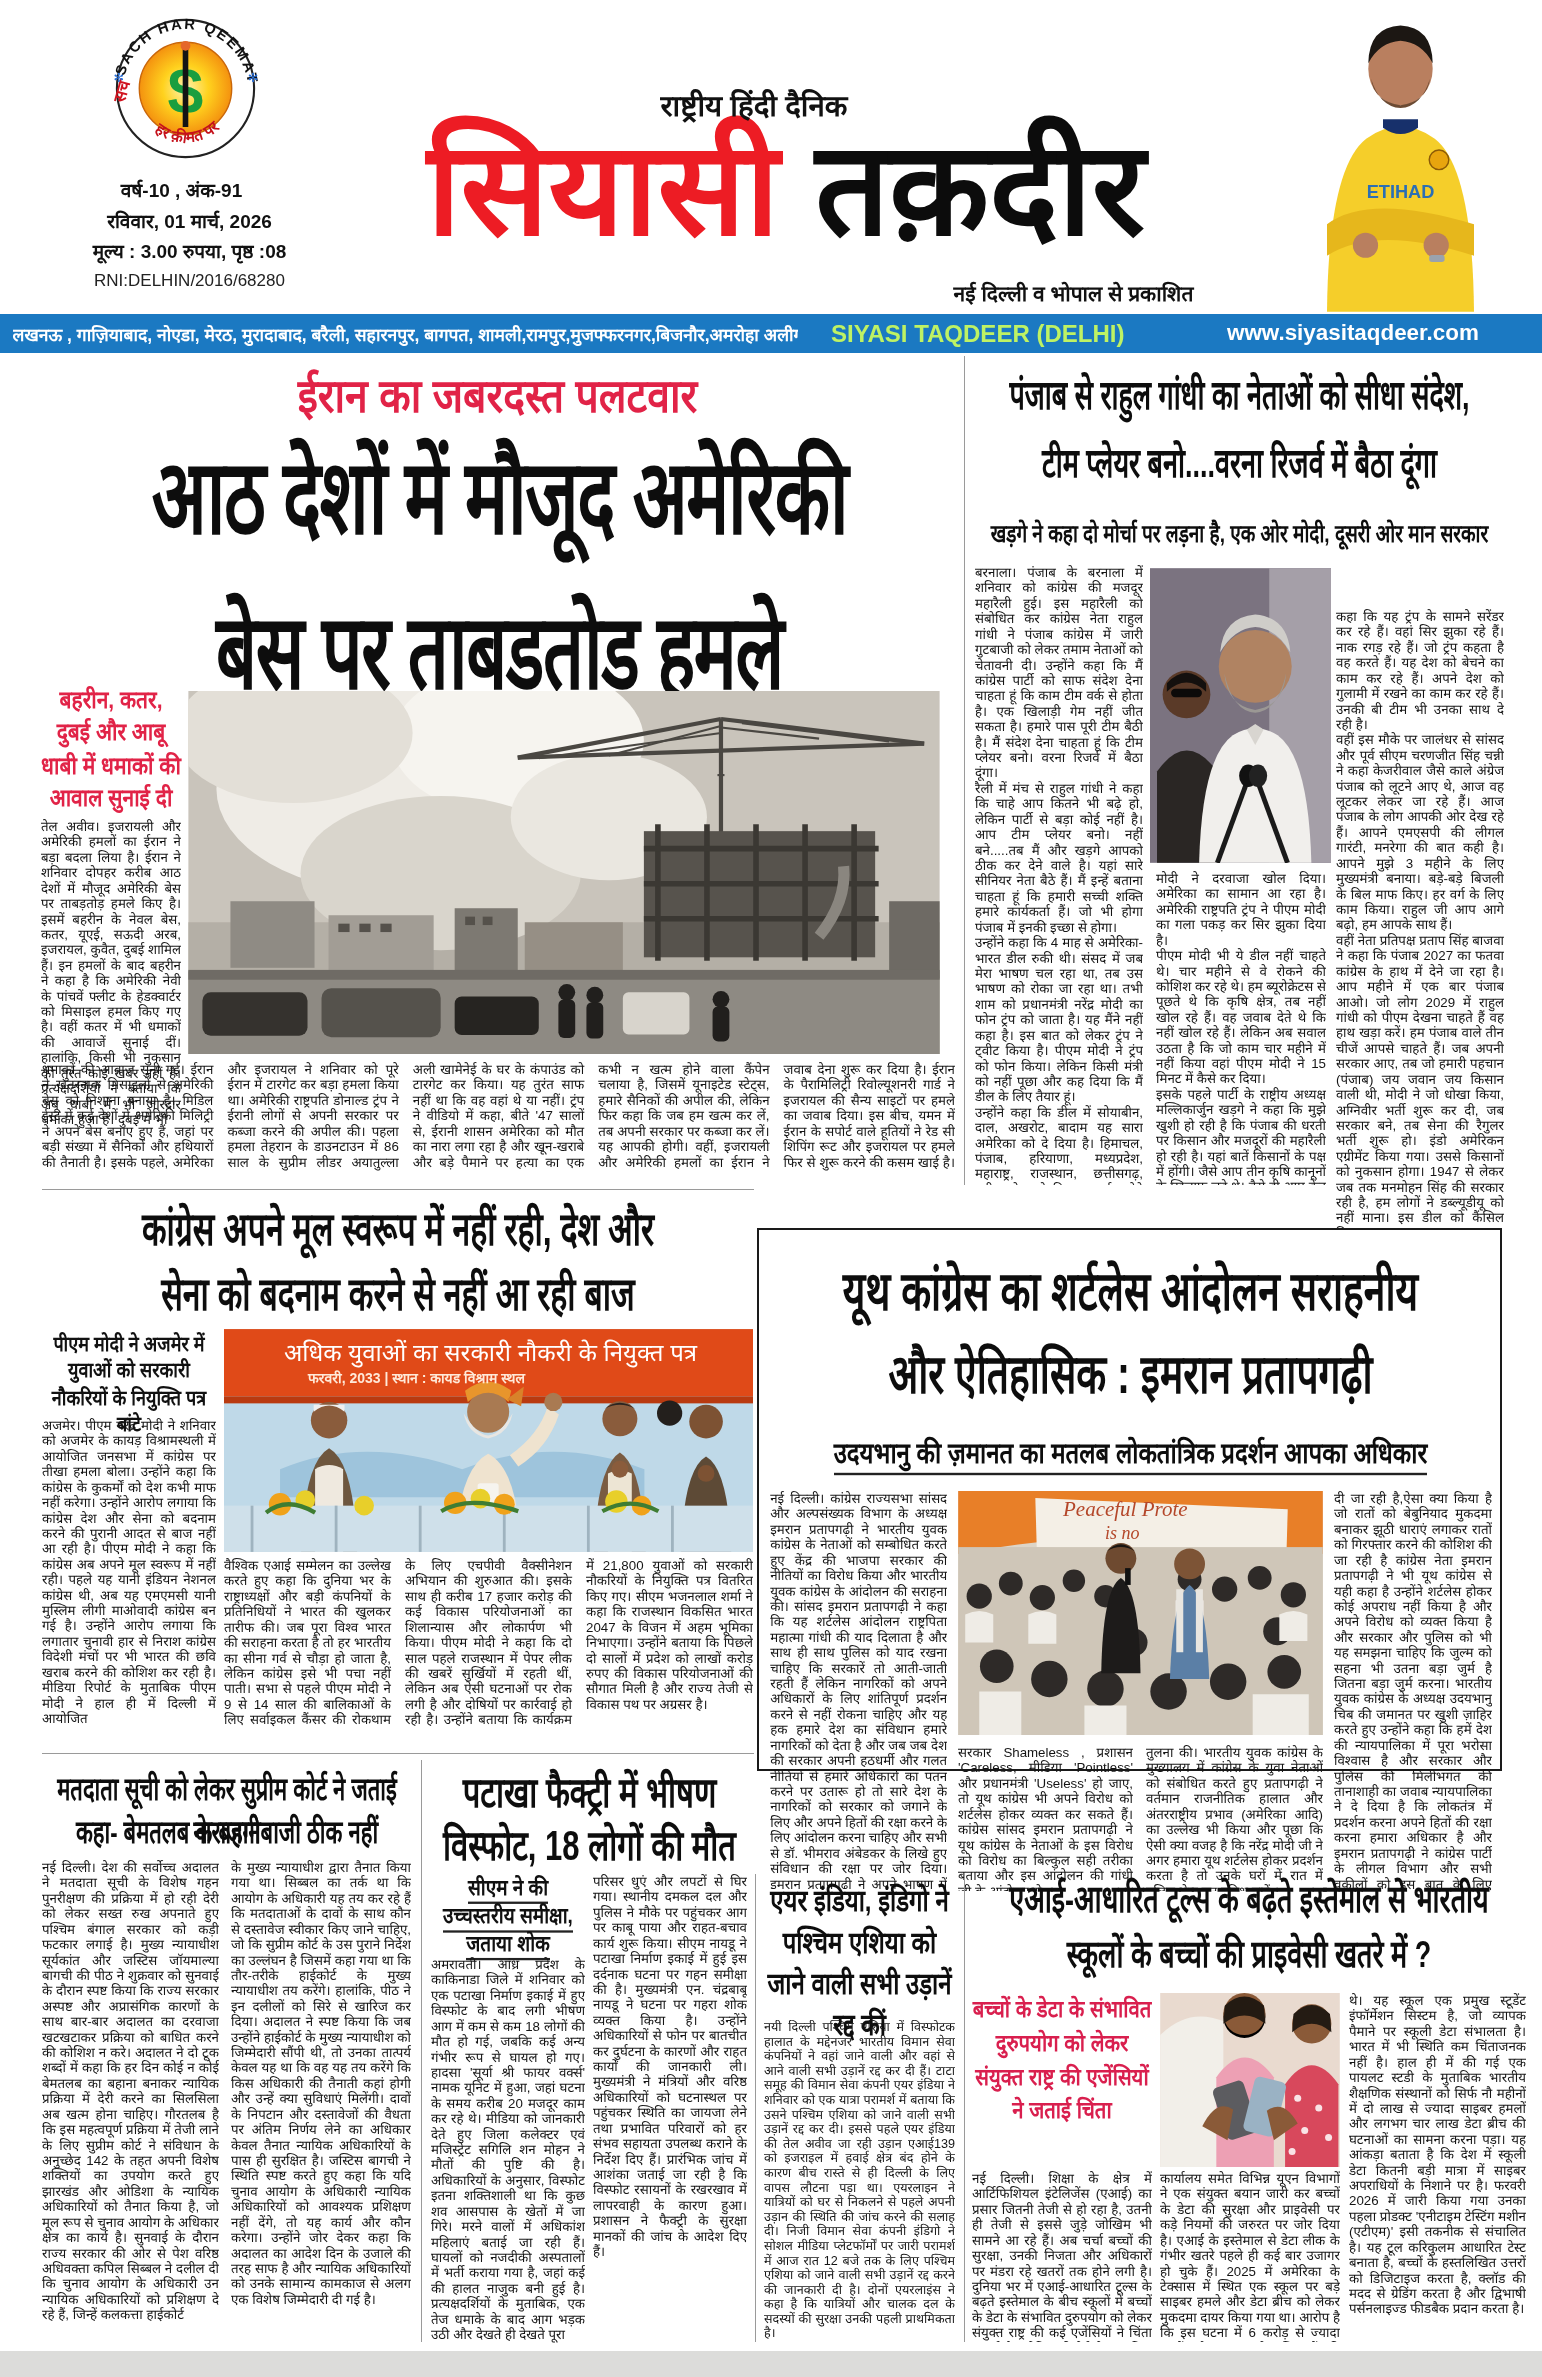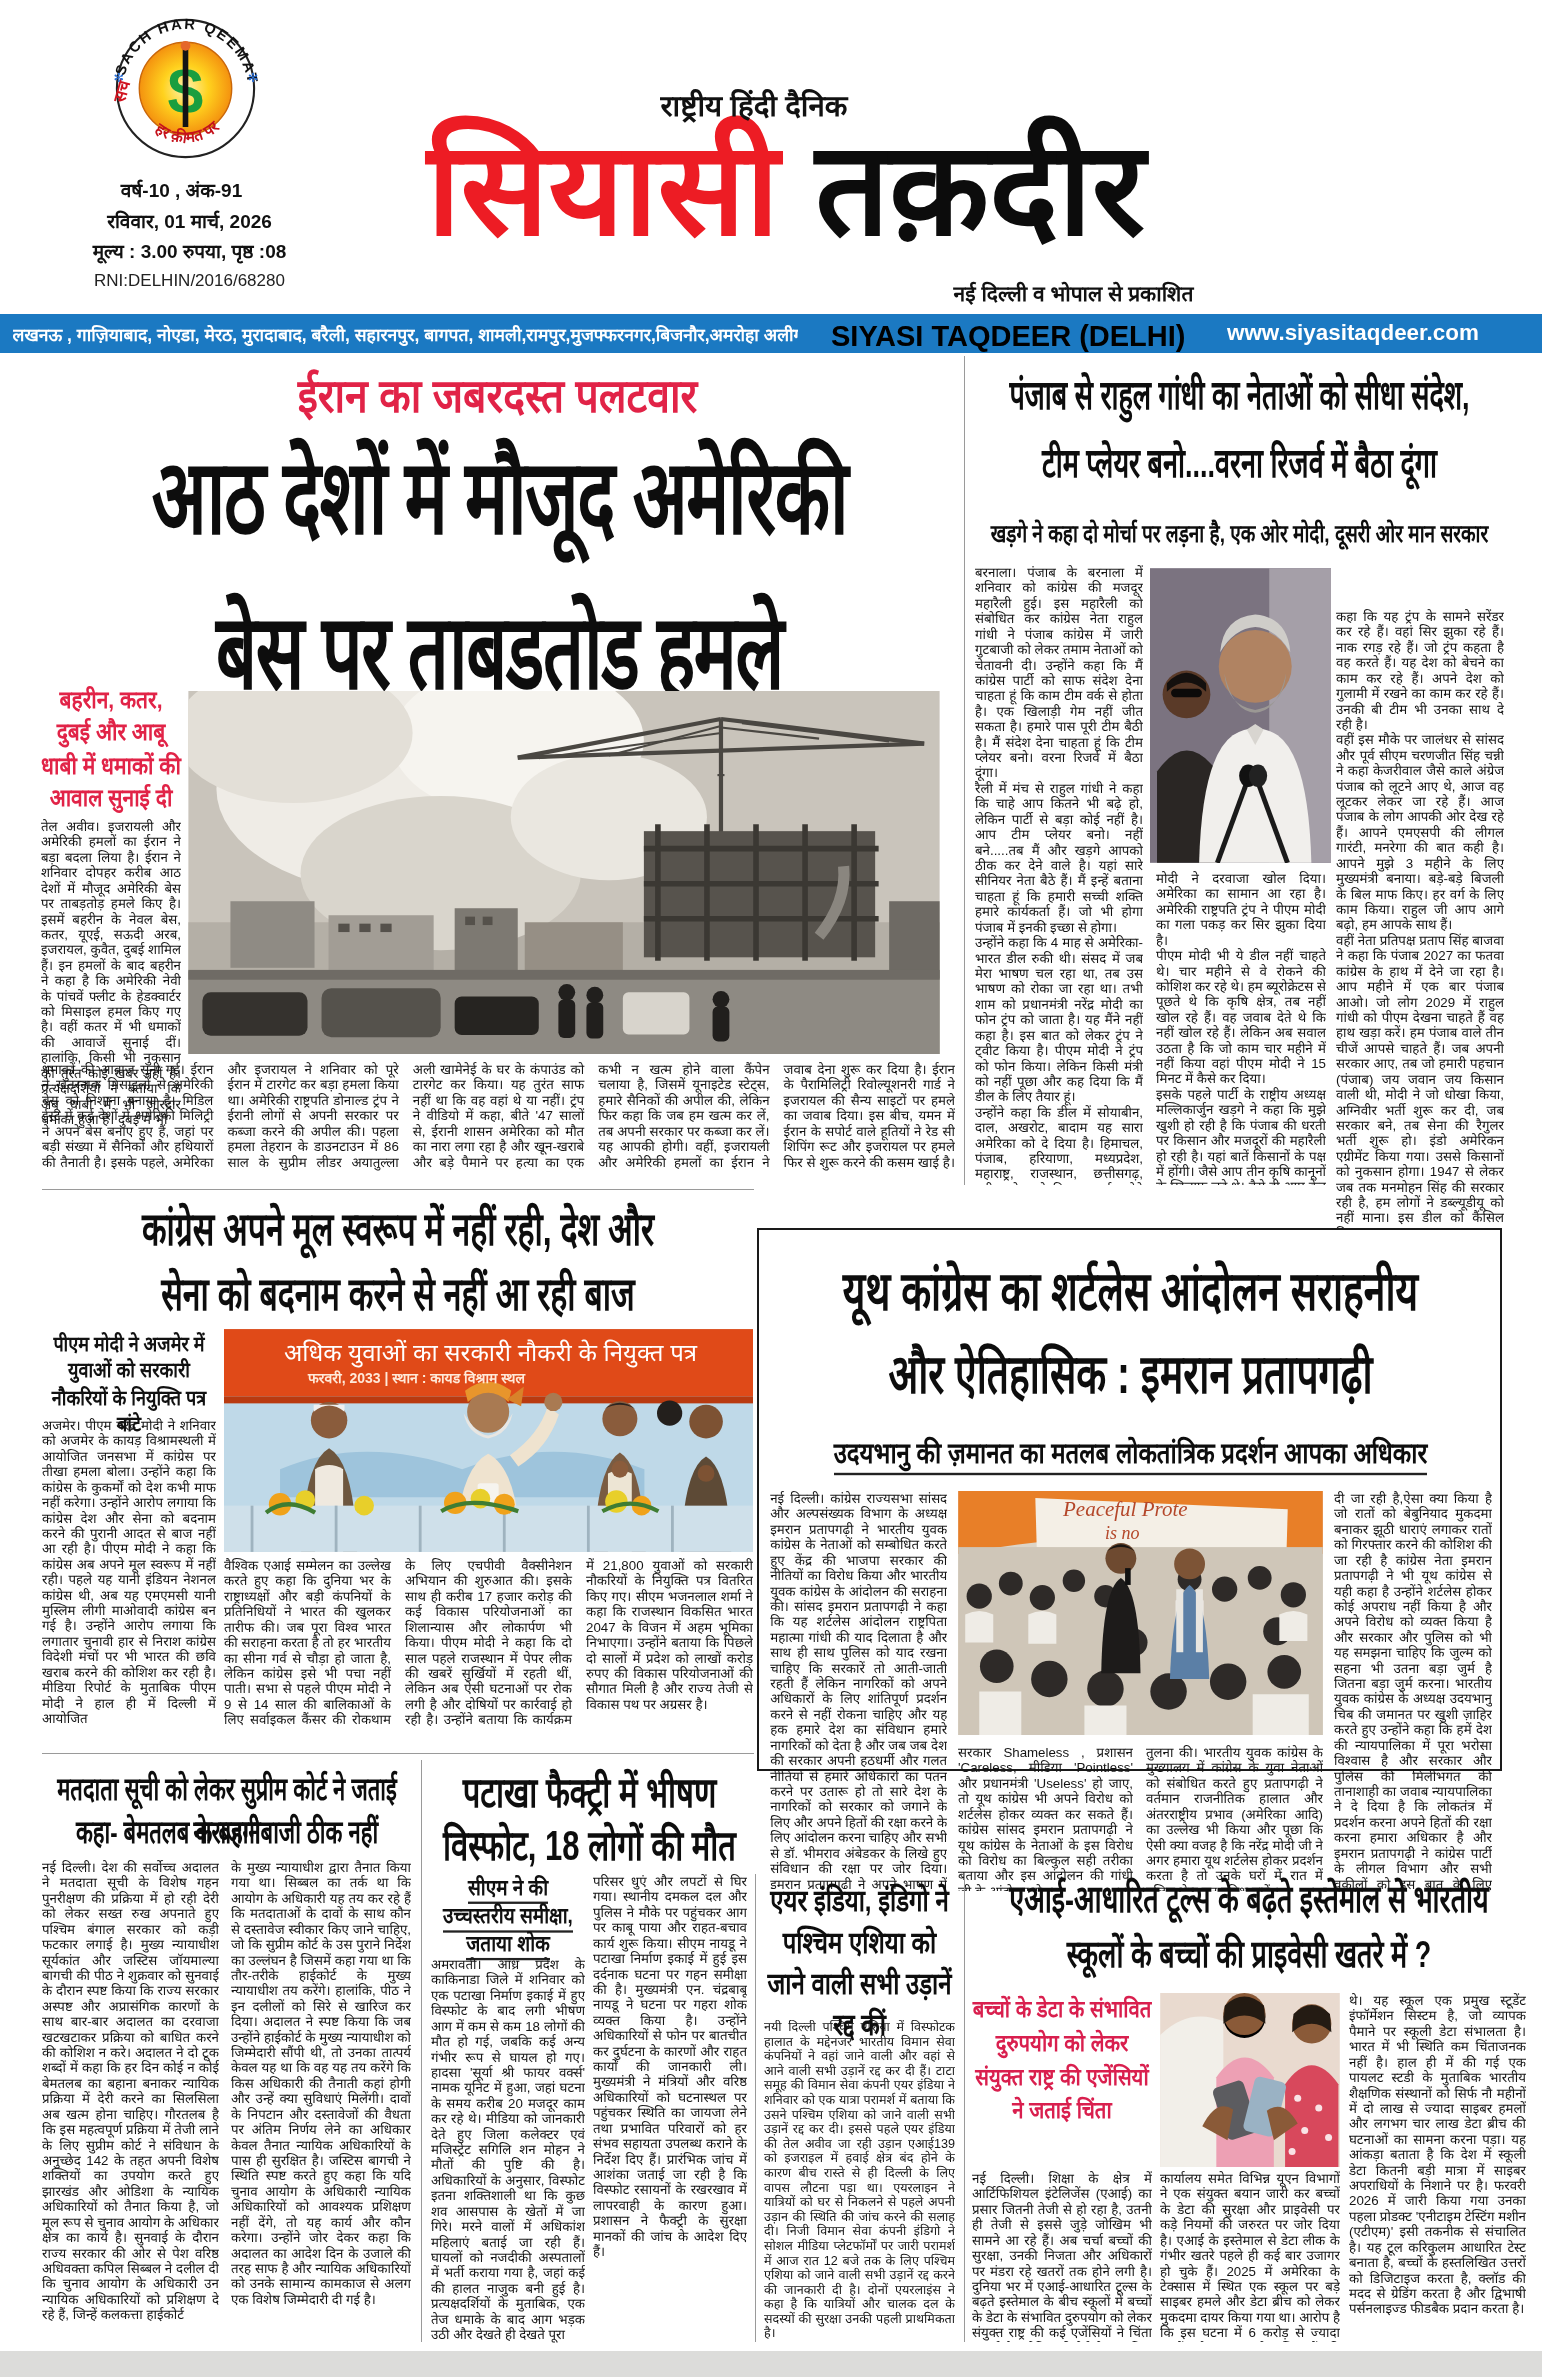--- a/index.html
+++ b/index.html
@@ -46,24 +46,40 @@
   <div class="abs" style="left:56px;top:208px;width:267px;text-align:center;font-weight:bold;font-size:19px;">रविवार, 01 मार्च, 2026</div>
   <div class="abs" style="left:56px;top:238px;width:267px;text-align:center;font-weight:bold;font-size:19px;">मूल्य : 3.00 रुपया, पृष्ठ :08</div>
   <div class="abs" style="left:56px;top:271px;width:267px;text-align:center;font-size:17px;color:#222;">RNI:DELHIN/2016/68280</div>
 
   <div class="abs" style="left:281px;top:105px;width:1010px;text-align:center;font-weight:900;font-size:130px;line-height:1.3;white-space:nowrap;">
     <span style="color:#ed1c24;">सियासी</span><span style="color:#0c0c0c;"> तक़दीर</span>
   </div>
   <div class="abs" style="left:421px;top:84px;width:666px;text-align:center;font-weight:900;font-size:29.5px;">राष्ट्रीय हिंदी दैनिक</div>
   <div class="abs" style="left:828px;top:279px;width:491px;text-align:center;font-weight:bold;font-size:21px;">नई दिल्ली व भोपाल से प्रकाशित</div>
 
+  <div class="abs" style="left:1299px;top:14px;width:203px;height:298px;overflow:hidden;">
+    <svg width="203" height="298" viewBox="0 0 290 425">
+      <rect width="290" height="425" fill="#ffffff"></rect>
+      <ellipse cx="145" cy="78" rx="46" ry="52" fill="#b97f5f"></ellipse>
+      <path d="M99 70 Q100 18 145 16 Q190 18 191 70 Q175 40 145 38 Q115 40 99 70 Z" fill="#1c1713"></path>
+      <path d="M103 92 Q115 132 145 134 Q175 132 187 92 Q183 124 145 130 Q107 124 103 92 Z" fill="#6b4a33"></path>
+      <path d="M40 425 Q42 220 96 178 Q120 160 145 160 Q170 160 194 178 Q248 220 250 425 Z" fill="#f5ce2a"></path>
+      <path d="M120 162 Q145 180 170 162 L170 150 L120 150 Z" fill="#17306b"></path>
+      <path d="M40 300 Q100 255 250 300 L250 345 Q110 300 40 345 Z" fill="#e6b71c"></path>
+      <circle cx="95" cy="330" r="18" fill="#b97f5f"></circle>
+      <circle cx="196" cy="330" r="18" fill="#b97f5f"></circle>
+      <rect x="186" y="344" width="22" height="10" rx="4" fill="#9aa2ad"></rect>
+      <text x="145" y="262" text-anchor="middle" font-size="26" font-weight="bold" fill="#2b6fb4">ETIHAD</text>
+      <circle cx="200" cy="208" r="14" fill="#e8a50e" stroke="#8c5a07" stroke-width="2"></circle>
+    </svg>
+  </div>
 
   <div class="abs" style="left:0;top:314px;width:1543px;height:39px;background:#1b79c2;">
     <div class="abs" style="left:12.6px;top:8.4px;width:785px;color:#fff;font-weight:bold;font-size:17.5px;white-space:nowrap;overflow:hidden;">लखनऊ , गाज़ियाबाद, नोएडा, मेरठ, मुरादाबाद, बरैली, सहारनपुर, बागपत, शामली,रामपुर,मुजफ्फरनगर,बिजनौर,अमरोहा अलीगढ़ से प्रसारित</div>
-    <div class="abs" style="left:831px;top:6.3px;color:#000000;font-weight:bold;font-size:29px;">SIYASI TAQDEER (DELHI)</div>
+    <div class="abs" style="left:831px;top:6.3px;color:#bef264;font-weight:bold;font-size:24px;">SIYASI TAQDEER (DELHI)</div>
     <div class="abs" style="left:1227px;top:6.3px;color:#fff;font-weight:bold;font-size:22.4px;">www.siyasitaqdeer.com</div>
   </div>
 
   <div class="abs hl red stretch" style="left:140px;top:362px;width:715px;font-size:39px;transform:scale(1.05,1.2);">ईरान का जबरदस्त पलटवार</div>
   <div class="abs hl stretch" style="left:42px;top:421px;width:915px;font-size:72px;transform:scale(1.0,1.45);letter-spacing:-1.4px;">आठ देशों में मौजूद अमेरिकी</div>
   <div class="abs hl stretch" style="left:42px;top:576px;width:915px;font-size:72px;transform:scale(1.0,1.45);letter-spacing:-1.4px;">बेस पर ताबड़तोड़ हमले</div>
 
   <div class="abs red stretch" style="left:41px;top:684px;width:140px;font-size:21px;font-weight:900;text-align:center;line-height:1.35;transform:scale(1,1.15);">बहरीन, कतर, दुबई और आबू धाबी में धमाकों की आवाल सुनाई दी</div>
   <div class="col" style="left:41px;top:819px;width:140px;height:366px;overflow:hidden;">तेल अवीव। इजरायली और अमेरिकी हमलों का ईरान ने बड़ा बदला लिया है। ईरान ने शनिवार दोपहर करीब आठ देशों में मौजूद अमेरिकी बेस पर ताबड़तोड़ हमले किए है। इसमें बहरीन के नेवल बेस, कतर, यूएई, सऊदी अरब, इजरायल, कुवैत, दुबई शामिल हैं। इन हमलों के बाद बहरीन ने कहा है कि अमेरिकी नेवी के पांचवें फ्लीट के हेडक्वार्टर को मिसाइल हमल किए गए है। वहीं कतर में भी धमाकों की आवाजें सुनाई दीं। हालांकि, किसी भी नुकसान की तुरंत कोई खबर नहीं है। प्रत्यक्षदर्शियों ने बताया कि अबू धाबी में भी जोरदार धमाका हुआ है। दुबई में भी</div>
 

